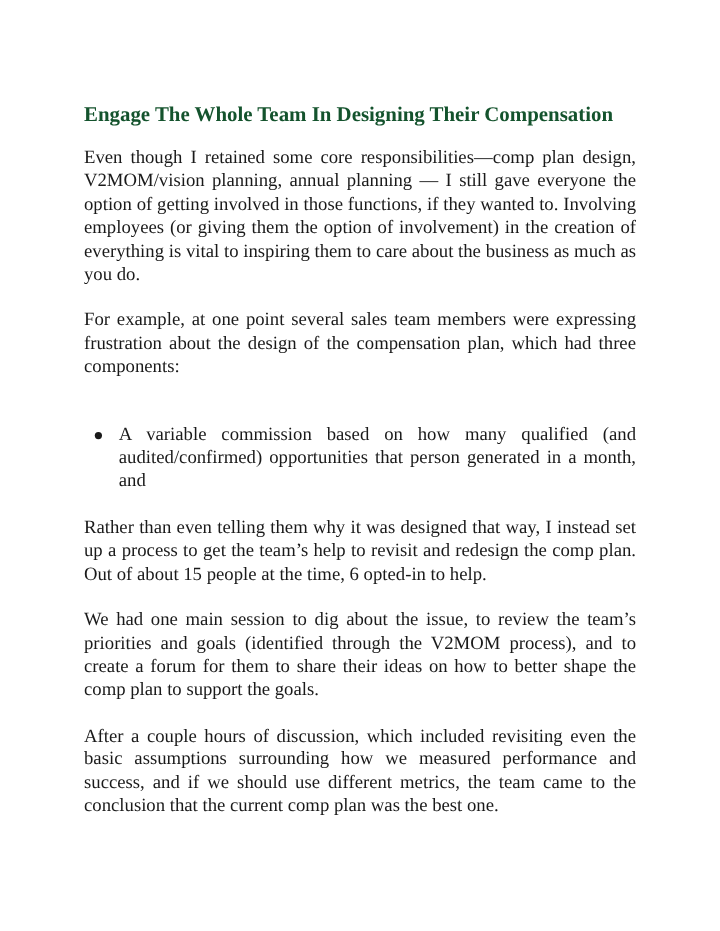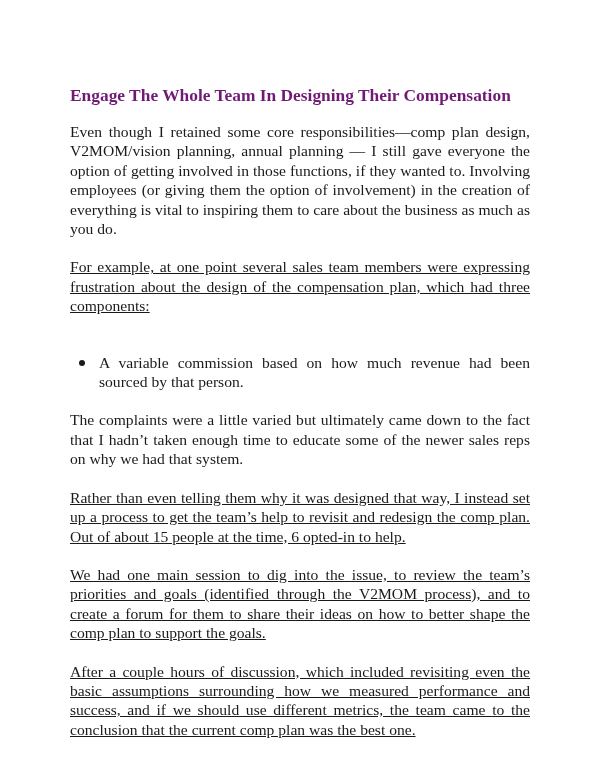--- a/index.html
+++ b/index.html
@@ -19,31 +19,31 @@
       position: absolute;
       left: 70px;
       top: 84px;
       width: 460px;
     }
     h1 {
       margin: 0;
       font-size: 17.4px;
       font-weight: bold;
       line-height: 22px;
-      color: #701a75;
+      color: #14532d;
       white-space: nowrap;
     }
     .para {
       margin: 0;
       font-size: 15.6px;
       line-height: 19.4px;
       text-align: justify;
     }
     .p1 { margin-top: 16px; }
-    .gap { margin-top: 19px; text-decoration: underline; }
+    .gap { margin-top: 19px; }
     ul.components {
       margin: 37px 0 0 0;
       padding: 0 0 0 29px;
       list-style: none;
       font-size: 15.6px;
       line-height: 19.4px;
     }
     ul.components li {
       position: relative;
       text-align: justify;
@@ -63,21 +63,20 @@
 </head>
 <body>
 
 <div class="page">
   <h1>Engage The Whole Team In Designing Their Compensation</h1>
 
   <p class="para p1">Even though I retained some core responsibilities—comp plan design, V2MOM/vision planning, annual planning — I still gave everyone the option of getting involved in those functions, if they wanted to. Involving employees (or giving them the option of involvement) in the creation of everything is vital to inspiring them to care about the business as much as you do.</p>
   <p class="para gap">For example, at one point several sales team members were expressing frustration about the design of the compensation plan, which had three components:</p>
 
   <ul class="components">
-    <li>A variable commission based on how much revenue had been sourced by that person.</li>
+    <li>A variable commission based on how many qualified (and audited/confirmed) opportunities that person generated in a month, and</li>
   </ul>
 
-  <p class="para after-list">The complaints were a little varied but ultimately came down to the fact that I hadn’t taken enough time to educate some of the newer sales reps on why we had that system.</p>
   <p class="para gap">Rather than even telling them why it was designed that way, I instead set up a process to get the team’s help to revisit and redesign the comp plan. Out of about 15 people at the time, 6 opted-in to help.</p>
-  <p class="para gap">We had one main session to dig into the issue, to review the team’s priorities and goals (identified through the V2MOM process), and to create a forum for them to share their ideas on how to better shape the comp plan to support the goals.</p>
+  <p class="para gap">We had one main session to dig about the issue, to review the team’s priorities and goals (identified through the V2MOM process), and to create a forum for them to share their ideas on how to better shape the comp plan to support the goals.</p>
   <p class="para gap">After a couple hours of discussion, which included revisiting even the basic assumptions surrounding how we measured performance and success, and if we should use different metrics, the team came to the conclusion that the current comp plan was the best one.</p>
 
 </div>
 
 </body></html>

